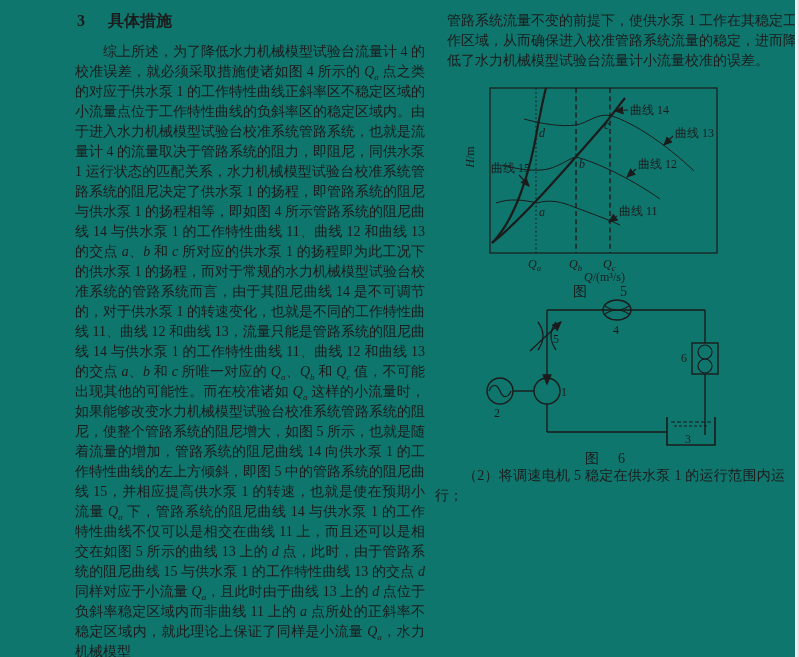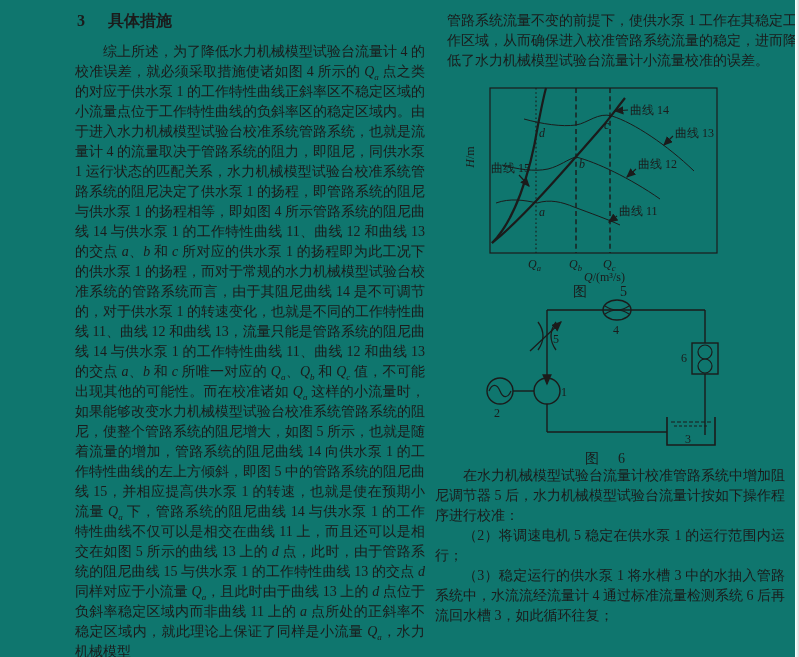--- a/index.html
+++ b/index.html
@@ -136,19 +136,17 @@
       <text class="t-lab" x="153" y="36">4</text>
       <text class="t-lab" x="93" y="45">5</text>
       <text class="t-lab" x="221" y="64">6</text>
 
       <text class="t-cap" x="125" y="165">图</text>
       <text class="t-cap" x="158" y="165">6</text>
     </svg>
   </div>
 
   <div class="col col-right-bottom">
-    <p class="para indent">在水力机械模型试验台流量计校准管路系统中增加阻尼调节器 5 后，水力机械模型试验台流量计按如下操作程序进行校准：</p>
     <p class="para indent">（2）将调速电机 5 稳定在供水泵 1 的运行范围内运行；</p>
-    <p class="para indent">（3）稳定运行的供水泵 1 将水槽 3 中的水抽入管路系统中，水流流经流量计 4 通过标准流量检测系统 6 后再流回水槽 3，如此循环往复；</p>
   </div>
 
   <div class="scan-edge"></div>
 </div>
 
 </body></html>

